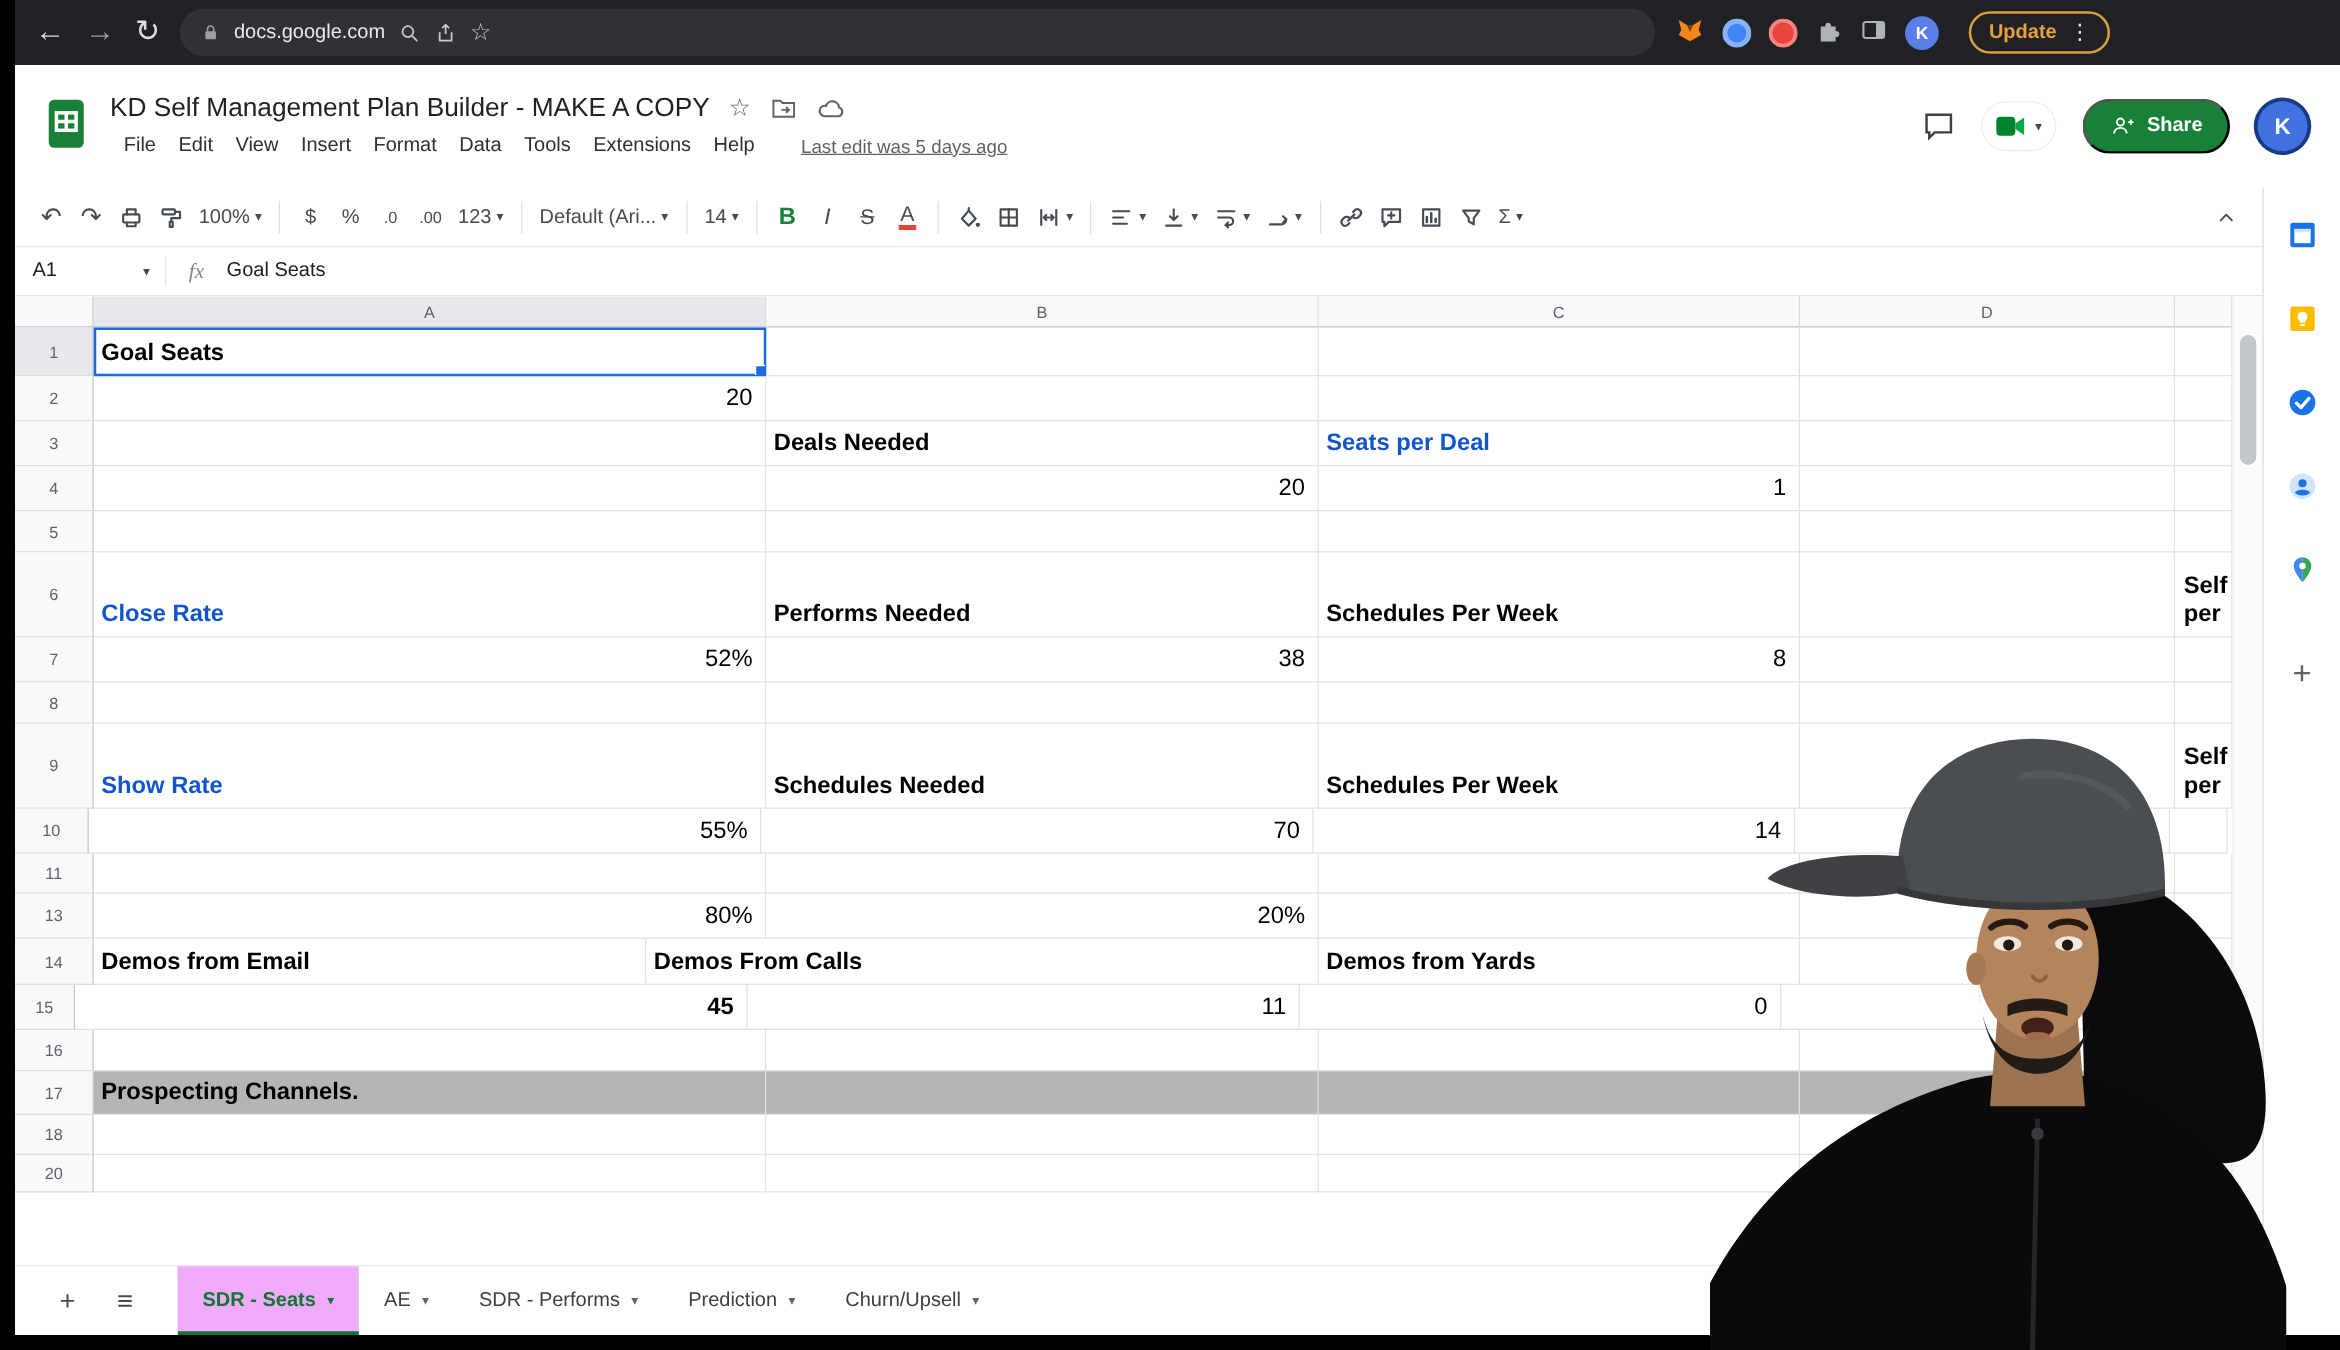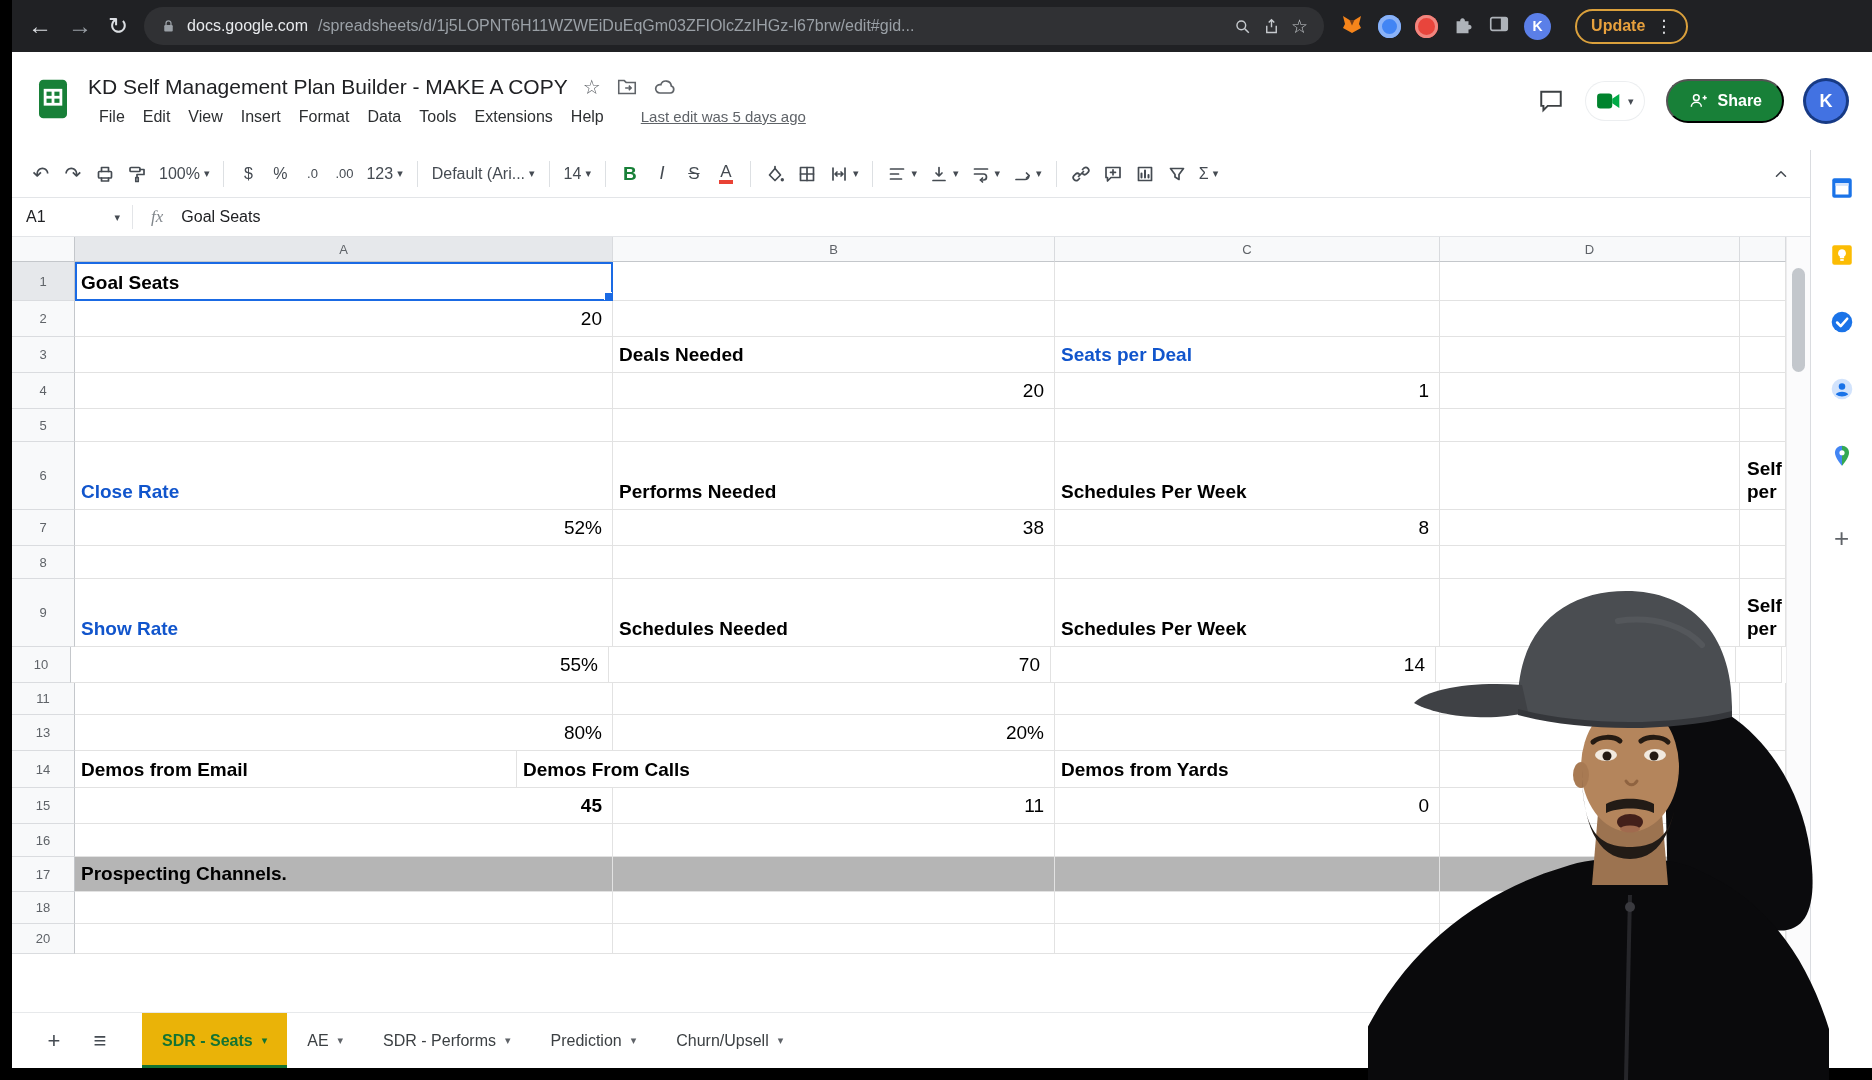--- a/index.html
+++ b/index.html
@@ -87,21 +87,21 @@
   .sidepanel{position:absolute;left:1810px;top:150px;width:62px;height:918px;background:#fff;border-left:1px solid #dadce0;display:flex;flex-direction:column;align-items:center;padding-top:24px;gap:40px;z-index:2;}
   .sp-ic{width:27px;height:27px;display:flex;align-items:center;justify-content:center;}
   .sp-plus{font-size:26px;color:#5f6368;margin-top:14px;}
 
   
   .tabbar{position:absolute;left:12px;top:1012px;width:1798px;height:56px;background:#fff;border-top:1px solid #e7e9eb;display:flex;align-items:center;padding:0 22px;gap:6px;}
   .tab-ic{font-size:22px;color:#454b52;width:40px;text-align:center;}
   .tabs-wrap{display:flex;align-items:stretch;height:100%;margin-left:16px;}
   .tab{display:flex;align-items:center;gap:9px;padding:0 20px;font-size:16px;color:#3c4043;}
   .tab .caret{color:#5f6368;}
-  .tab.active{color:#137333;font-weight:700;background:#eab308;box-shadow:inset 0 -3px 0 #137333;}
+  .tab.active{color:#137333;font-weight:700;background:#f0abfc;box-shadow:inset 0 -3px 0 #137333;}
   .tab.active .caret{color:#137333;}
 
   
   .person{position:absolute;left:1368px;top:585px;width:461px;height:495px;z-index:30;}
 </style>
 </head>
 <body>
 
 <div class="stage">
 
@@ -110,21 +110,20 @@
     <span class="nav-ic fwd">→</span>
     <span class="nav-ic">↻</span>
     <div class="omnibox">
       <span class="omni-ic">
         <svg viewBox="0 0 24 24" width="17" height="17">
             <rect x="6" y="10" width="12" height="9" rx="1.5" fill="#9aa0a6"></rect>
             <path d="M8.5 10 V7.5 a3.5 3.5 0 0 1 7 0 V10" fill="none" stroke="#9aa0a6" stroke-width="1.8"></path>
           </svg>
       </span>
       <span class="host">docs.google.com</span>
-        <span class="path">/spreadsheets/d/1j5LOPNT6H11WZWEiDuEqGm03ZFIOlcZzIHGz-l67brw/edit#gid...</span>
       <span class="omni-ic">
         <svg viewBox="0 0 24 24" width="19" height="19">
             <circle cx="10.5" cy="10.5" r="5.5" fill="none" stroke="#c6cace" stroke-width="1.8"></circle>
             <path d="M15 15 L20 20" stroke="#c6cace" stroke-width="1.8"></path>
           </svg>
       </span>
       <span class="omni-ic">
         <svg viewBox="0 0 24 24" width="19" height="19">
             <path d="M12 13 V3.5 M8.5 7 L12 3.5 L15.5 7" stroke="#c6cace" stroke-width="1.8" fill="none"></path>
             <path d="M6 11 v8.5 h12 V11" fill="none" stroke="#c6cace" stroke-width="1.8"></path>
@@ -471,21 +470,21 @@
       </div>
       <div class="g-row" style="height: 37px;">
         <div class="g-gutter" style="width: 63px;">14</div>
         <div class="g-cell bold" style="width: 442px;">Demos from Email</div>
         <div class="g-cell bold" style="width: 538px;">Demos From Calls</div>
         <div class="g-cell bold" style="width: 385px;">Demos from Yards</div>
         <div class="g-cell" style="width: 300px;"></div>
         <div class="g-cell" style="width: 46px;"></div>
       </div>
       <div class="g-row" style="height: 36px;">
-        <div class="g-gutter" style="width: 63px;">15</div>
+        <div class="g-gutter" style="width: 48px;">15</div>
         <div class="g-cell num bold" style="width: 538px;">45</div>
         <div class="g-cell num" style="width: 442px;">11</div>
         <div class="g-cell num" style="width: 385px;">0</div>
         <div class="g-cell" style="width: 300px;"></div>
         <div class="g-cell" style="width: 46px;"></div>
       </div>
       <div class="g-row" style="height: 33px;">
         <div class="g-gutter" style="width: 63px;">16</div>
         <div class="g-cell" style="width: 538px;"></div>
         <div class="g-cell" style="width: 442px;"></div>

